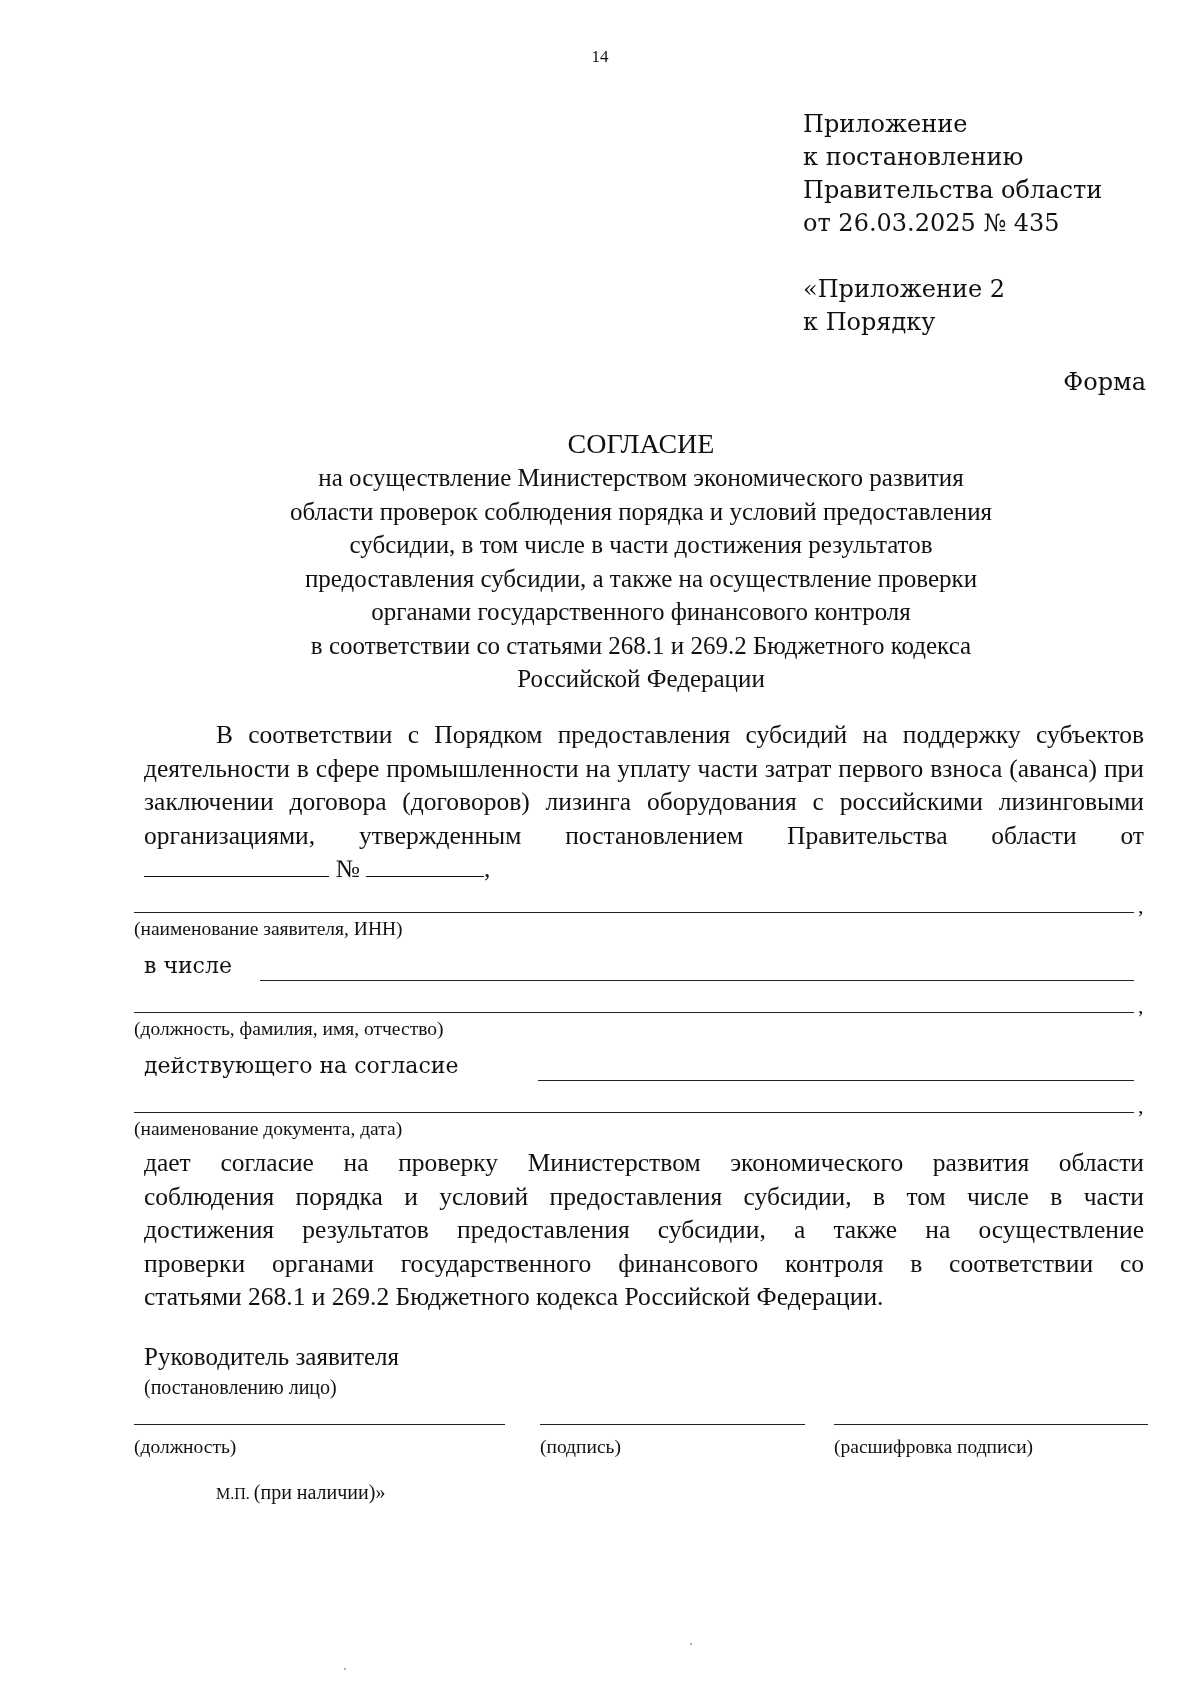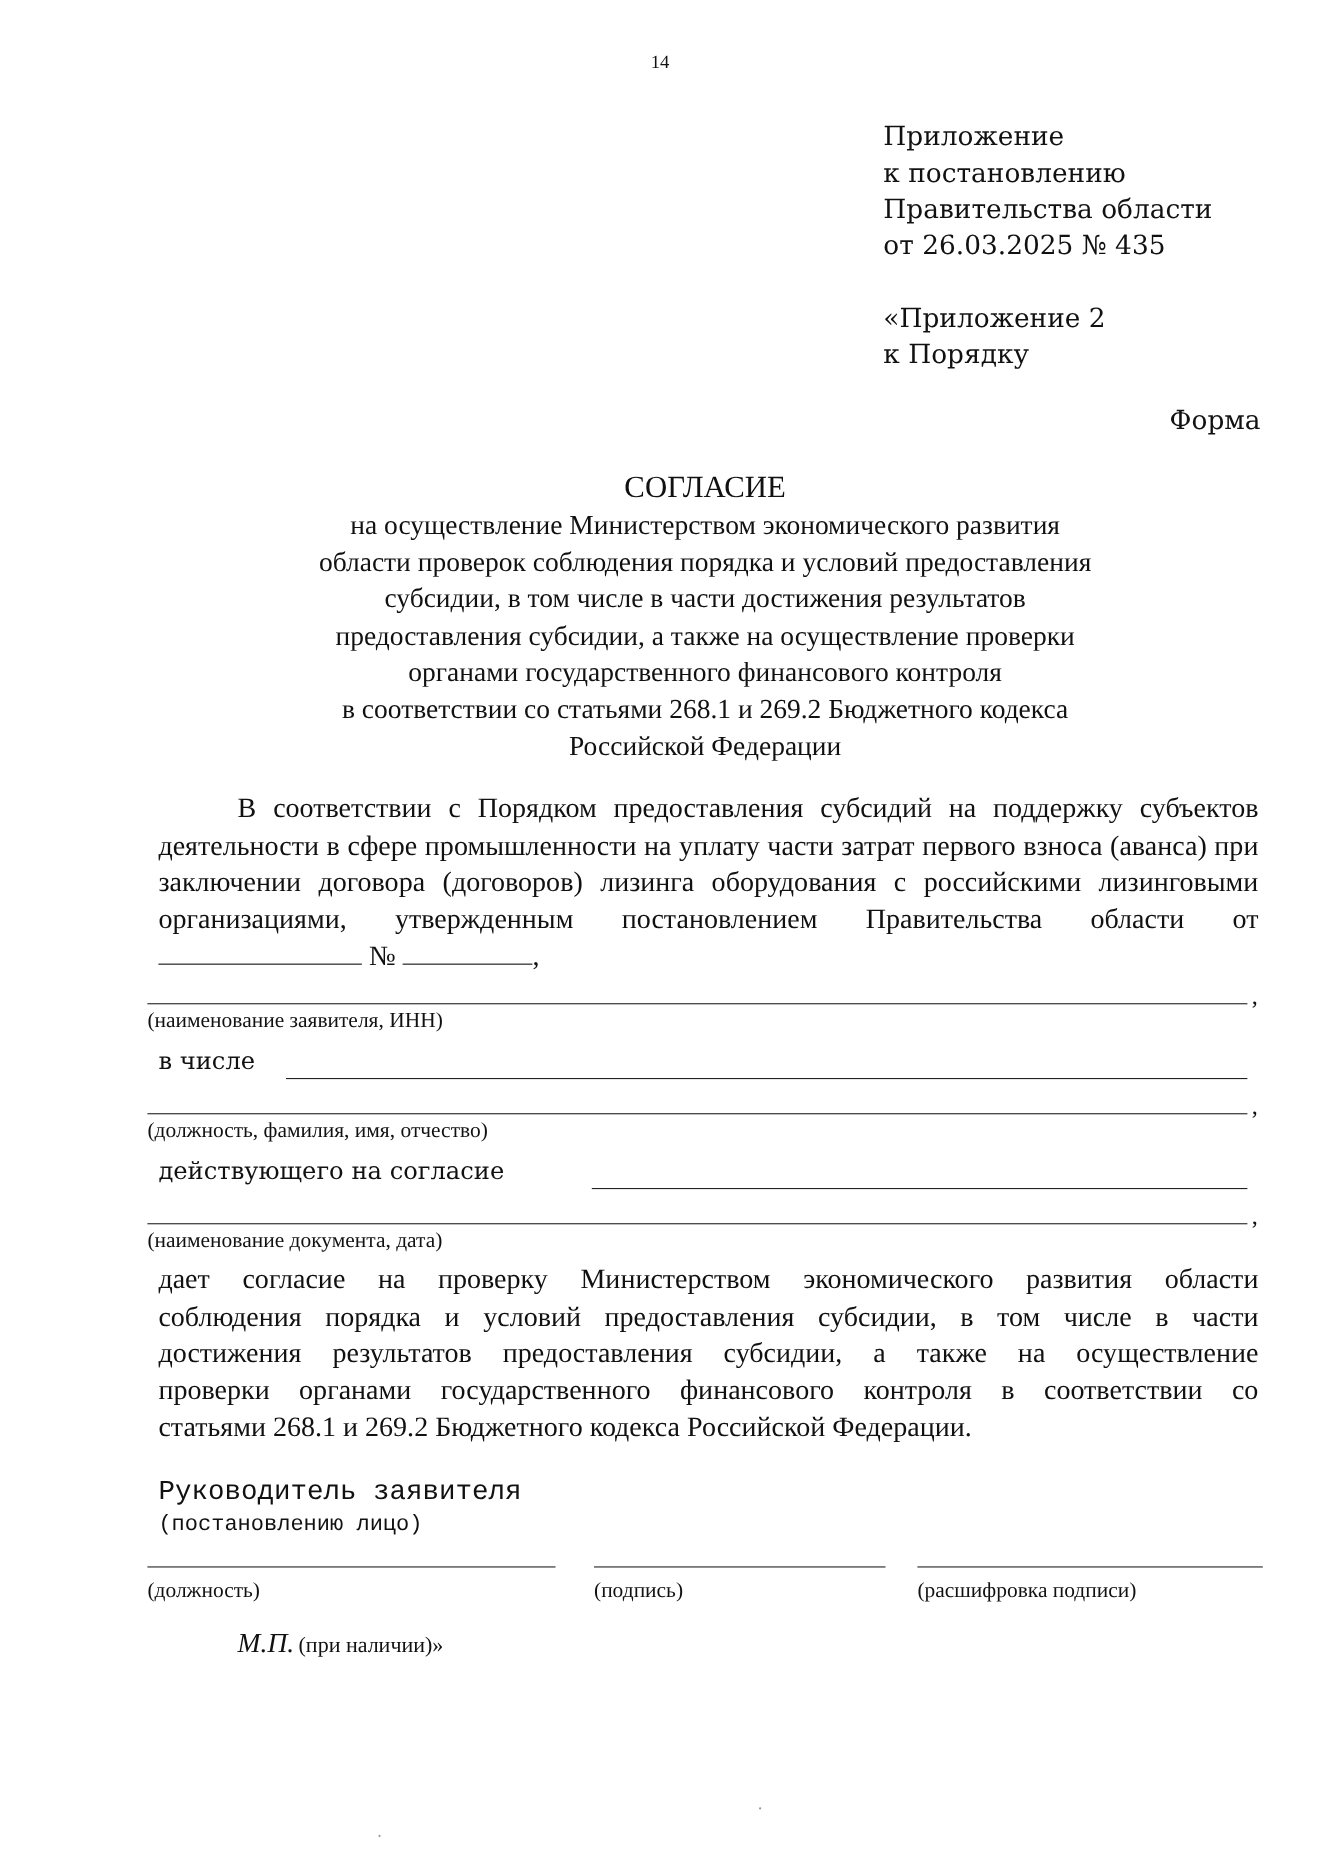--- a/index.html
+++ b/index.html
@@ -24,25 +24,25 @@
     .intro .indent { display: inline-block; width: 72px; }
     .blank { display: inline-block; border-bottom: 1.5px solid #111; vertical-align: baseline; height: 18px; }
 
     .hline { position: absolute; border-top: 1.6px solid #222; height: 0; }
     .comma { position: absolute; font-size: 22px; font-family: "Liberation Serif", serif; }
     .caption { position: absolute; font-family: "Liberation Serif", serif; font-size: 19.5px; text-align: left; }
     .label { position: absolute; font-family: "DejaVu Serif", serif; font-size: 22px; }
 
     .consent { left: 144px; width: 1000px; top: 1146px; }
     .consent p { margin: 0; text-align-last: left; }
-    .signer { left: 144px; top: 1341px; font-family: Liberation Mono, monospace; }
+    .signer { left: 144px; top: 1341px; font-family: Liberation Serif, serif; }
     .signer .s1 { font-size: 25px; line-height: 32px; }
     .signer .s2 { font-size: 20px; line-height: 28px; }
     .mp { left: 216px; top: 1481px; font-family: "Liberation Serif", serif; }
-    .mp .big { font-size: 25px; font-style: italic; }
+    .mp .big { font-size: 16px; }
     .mp .small { font-size: 20px; }
     .speck { position: absolute; width: 2px; height: 2px; background: #999; border-radius: 1px; }
   </style>
 </head>
 <body>
 
 <div class="abs page-number">14</div>
 
 <div class="abs header-block">
   <div>Приложение</div>

